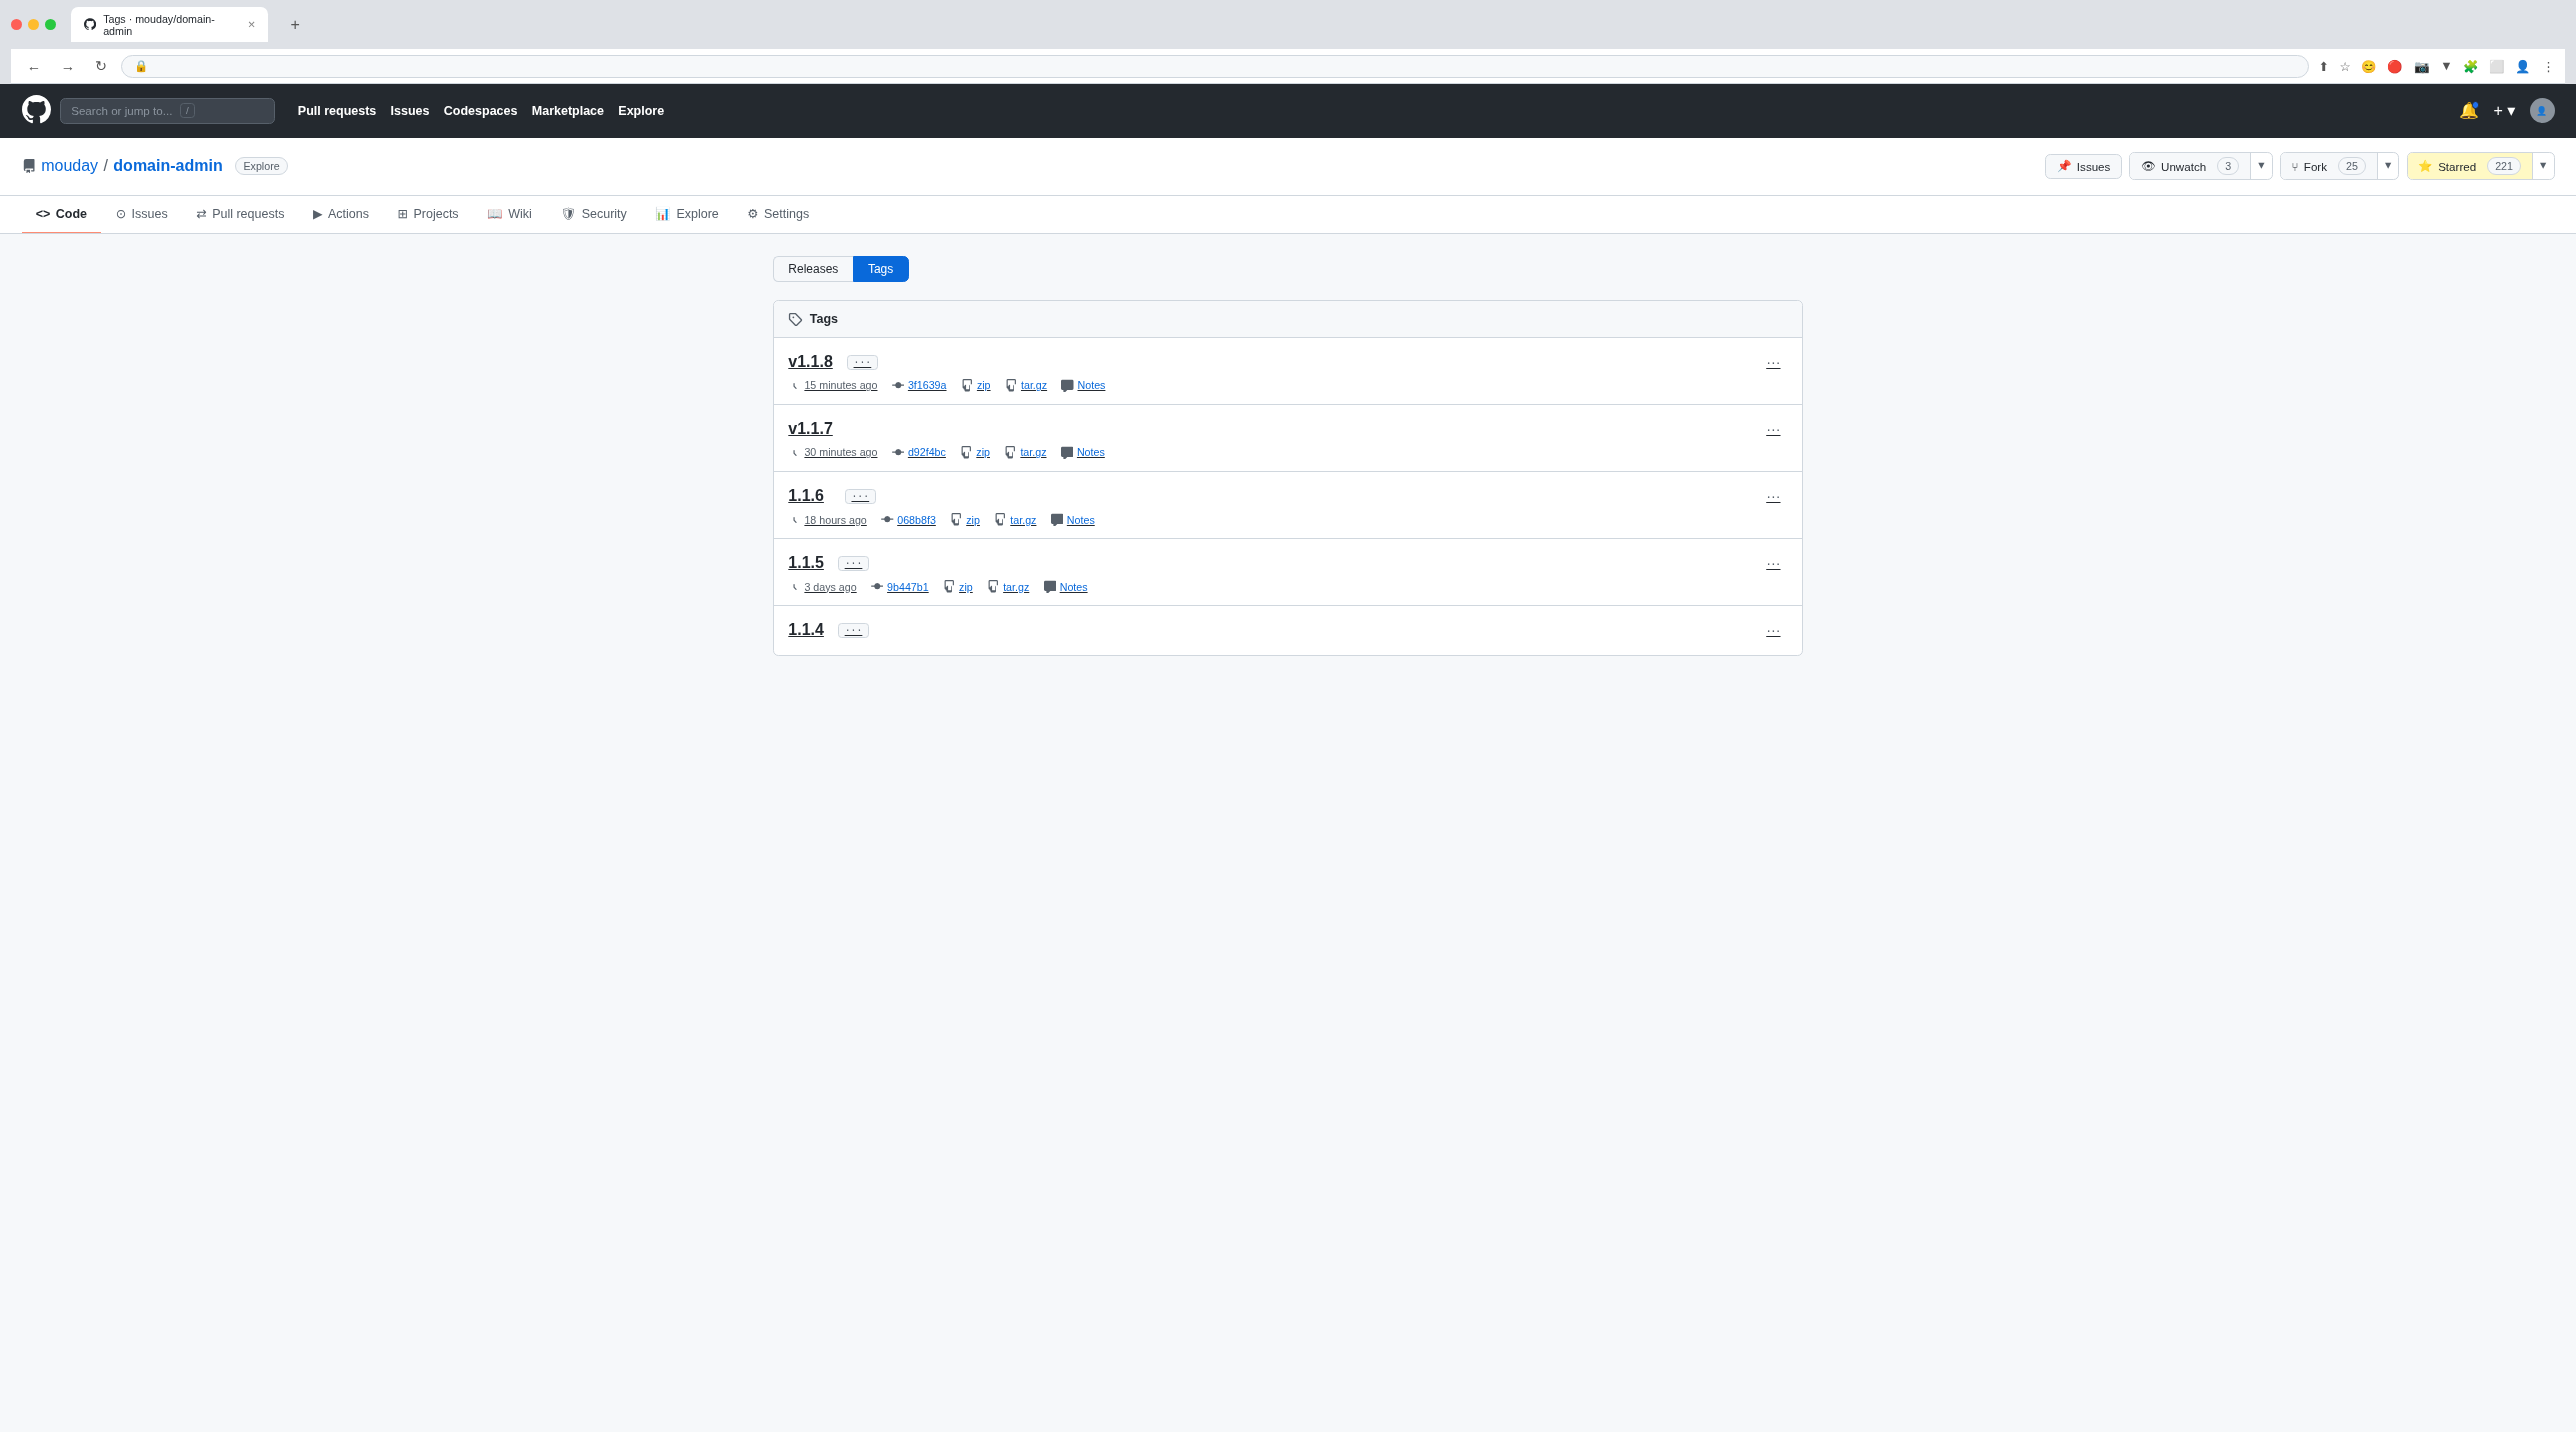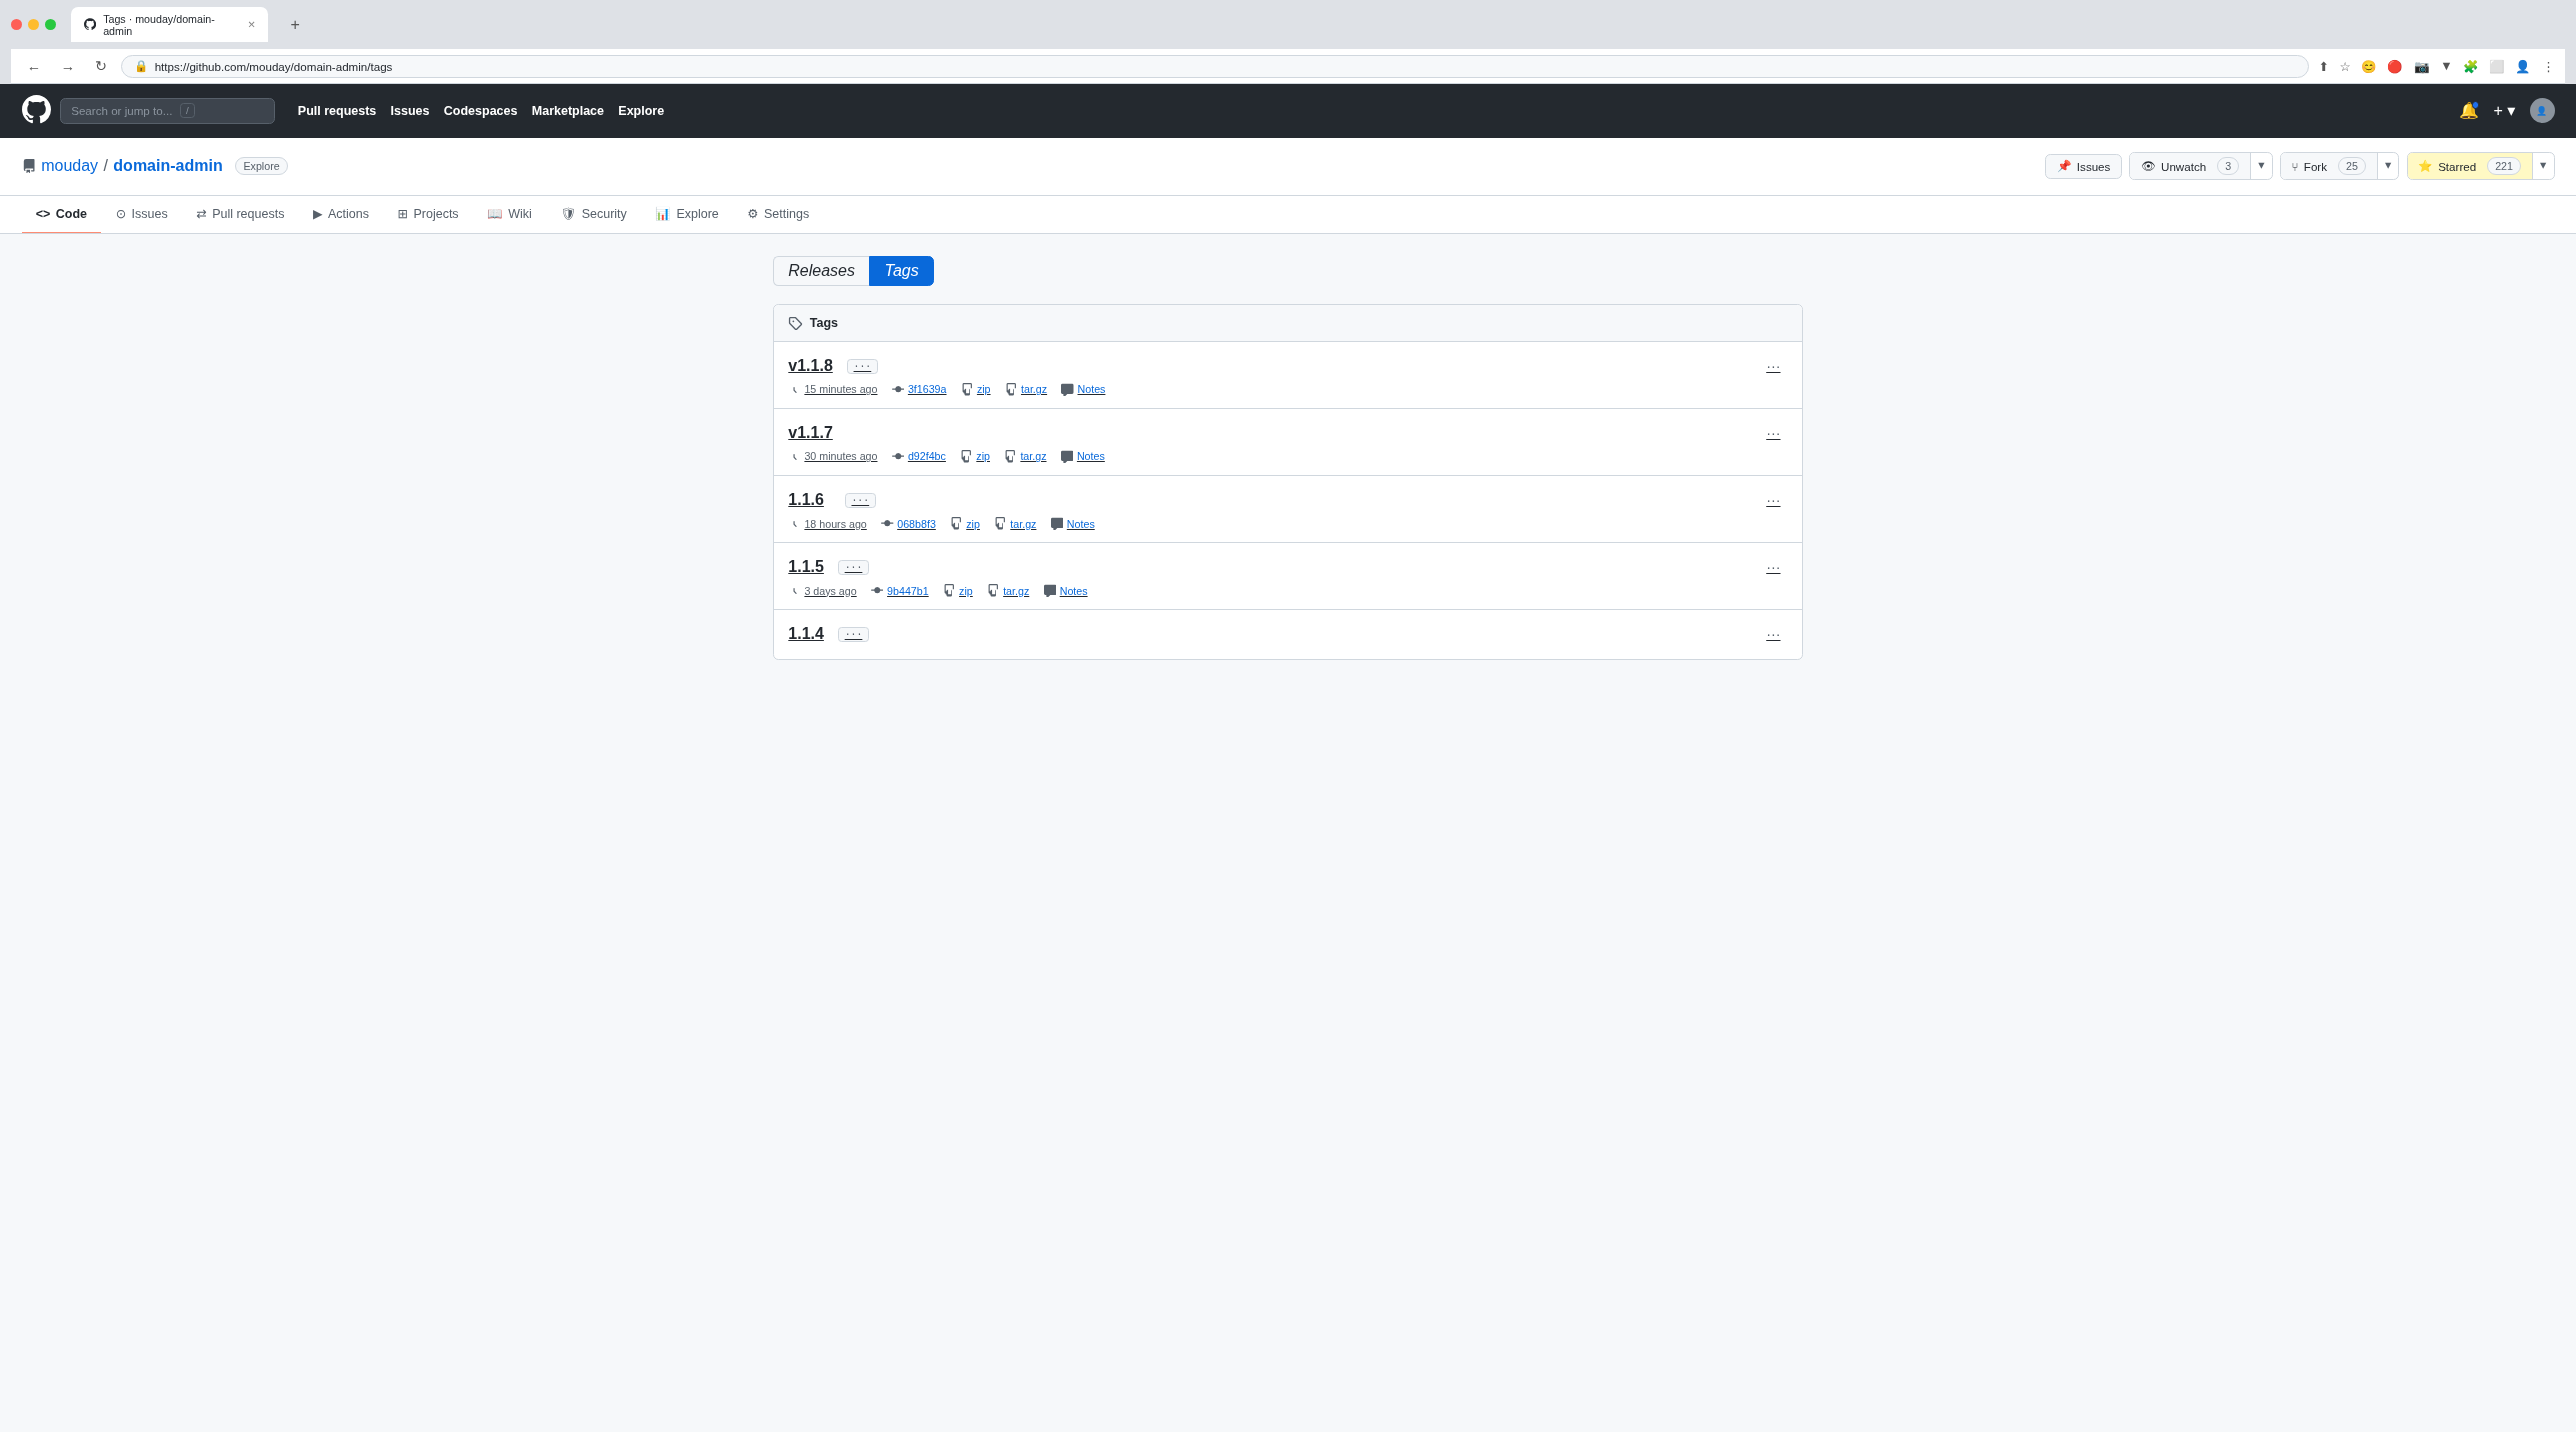--- a/index.html
+++ b/index.html
@@ -49,21 +49,21 @@
     
     .repo-tabs { background: #fff; border-bottom: 0.9px solid #d0d7de; padding: 0 21.5px; display: flex; gap: 0; }
     .repo-tab { display: flex; align-items: center; gap: 5.4px; padding: 10.7px 14.3px; font-size: 12.5px; color: #57606a; cursor: pointer; border-bottom: 1.8px solid transparent; text-decoration: none; }
     .repo-tab.active { color: #24292f; border-bottom-color: #fd8c73; font-weight: 600; }
 
     
     .main-content { max-width: 1073px; margin: 0 auto; padding: 21.5px; }
 
     
     .view-toggle { display: flex; gap: 0; margin-bottom: 18px; }
-    .toggle-btn { padding: 5.4px 14.3px; border: 0.9px solid #d0d7de; background: #f6f8fa; font-size: 16px; cursor: pointer; color: #24292f; text-decoration: none; font-style: italic; }
+    .toggle-btn { padding: 5.4px 14.3px; border: 0.9px solid #d0d7de; background: #f6f8fa; font-size: 12px; cursor: pointer; color: #24292f; text-decoration: none; }
     .toggle-btn:first-child { border-radius: 5.4px 0 0 5.4px; border-right: none; }
     .toggle-btn:last-child { border-radius: 0 5.4px 5.4px 0; }
     .toggle-btn.active { background: #0969da; color: #fff; border-color: #0969da; }
 
     
     .tags-section { border: 0.9px solid #d0d7de; border-radius: 5.4px; background: #fff; }
     .tags-header { padding: 10.7px 14.3px; border-bottom: 0.9px solid #d0d7de; display: flex; align-items: center; gap: 7.2px; font-size: 12.5px; font-weight: 600; background: #f6f8fa; border-radius: 5.4px 5.4px 0 0; }
     .tag-row { padding: 12.5px 14.3px; border-bottom: 0.9px solid #d0d7de; display: flex; flex-direction: column; gap: 5.4px; text-decoration: underline; }
     .tag-row:last-child { border-bottom: none; }
     .tag-name-row { display: flex; align-items: center; justify-content: space-between; }
@@ -92,21 +92,20 @@
       <span class="tab-close">✕</span>
     </div>
     <button class="browser-tab-new">+</button>
   </div>
   <div class="address-row">
     <button class="nav-btn">←</button>
     <button class="nav-btn">→</button>
     <button class="nav-btn">↻</button>
     <div class="address-input">
       <span style="color:#1a7f37;">🔒</span>
-      <span class="address-text">https://github.com/mouday/domain-admin/tags</span>
     </div>
     <div class="address-actions">
       <span title="Share">⬆</span>
       <span title="Bookmark">☆</span>
       <span>😊</span>
       <span>🔴</span>
       <span>📷</span>
       <span>▼</span>
       <span>🧩</span>
       <span>⬜</span>

